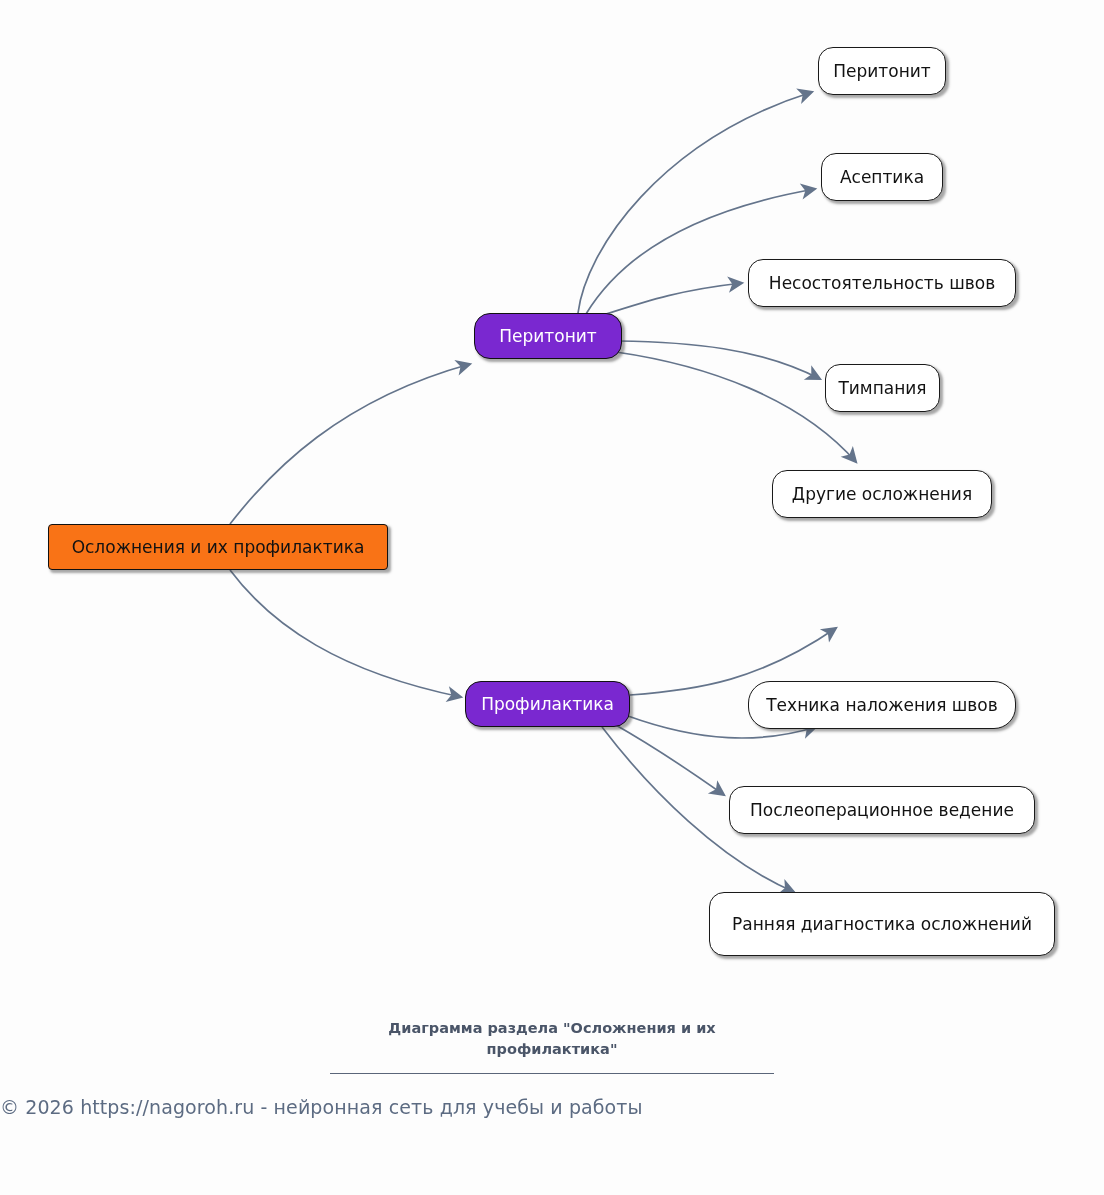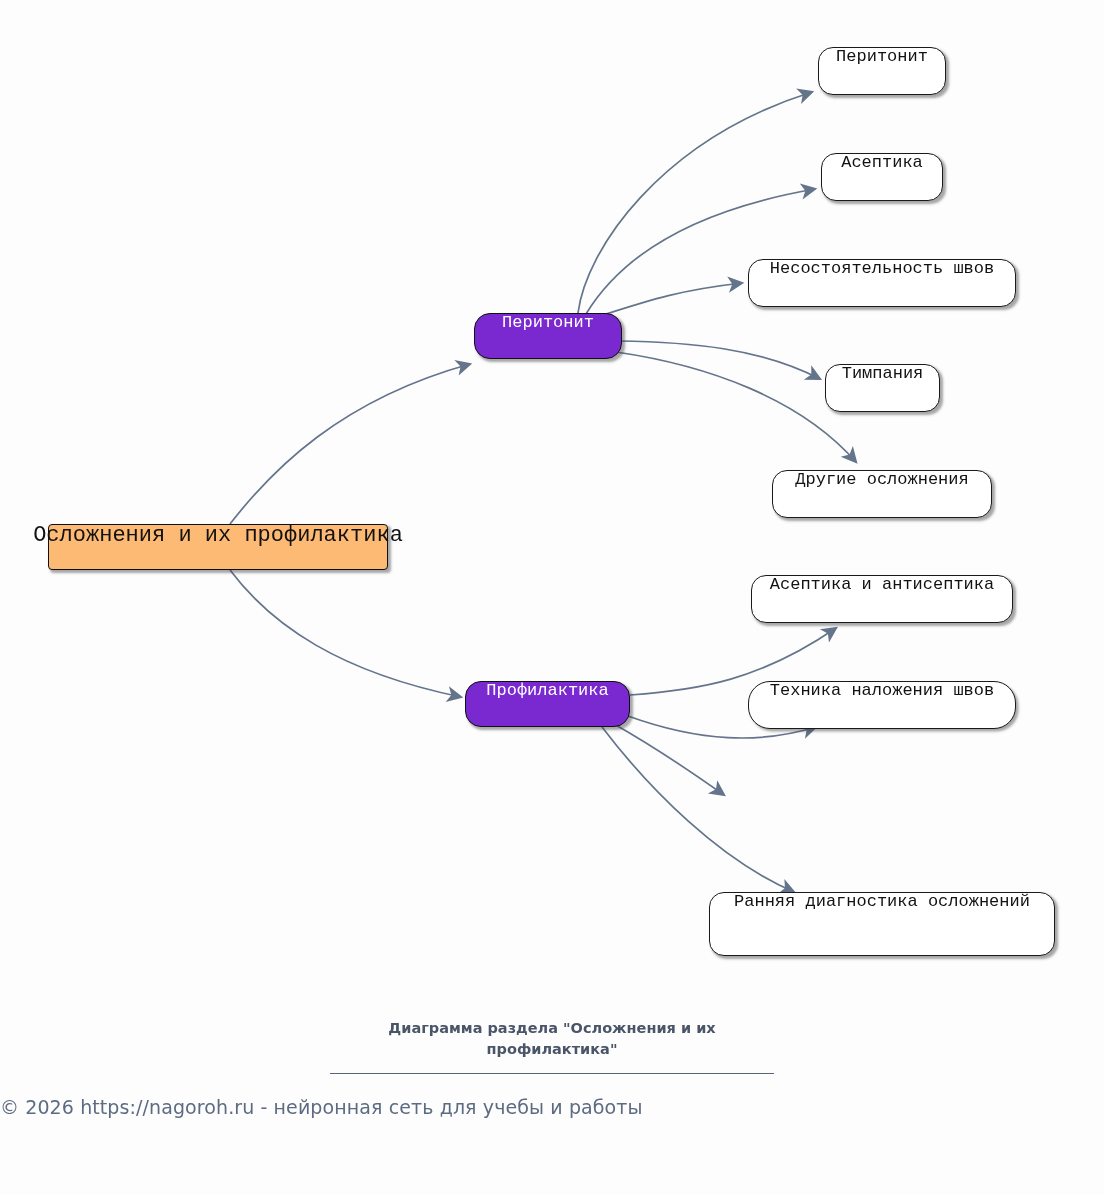--- a/index.html
+++ b/index.html
@@ -23,37 +23,37 @@
     width: 1104px;
     height: 1195px;
     pointer-events: none;
   }
 
   
   .node {
     position: absolute;
     box-sizing: border-box;
     display: flex;
+    align-items: center;
     justify-content: center;
     border-radius: 14px;
     border: 1.3px solid #1a1a1a;
     background: #ffffff;
     color: #121212;
     font-size: 17px;
     line-height: 1;
     white-space: nowrap;
     box-shadow: 2.5px 2.5px 2.5px rgba(60,60,60,0.45);
     padding: 0 22px;
-    font-family: Liberation Mono, monospace;
   }
   .node.root {
-    background: #fdba74;
+    background: #f97316;
     border-color: #111111;
     border-radius: 4px;
-    font-size: 22px;
+    font-size: 17px;
   }
   .node.branch {
     background: #7a28d0;
     border-color: #111111;
     border-radius: 16px;
     color: #ffffff;
     font-size: 17px;
   }
   .node.leaf {
     border-radius: 15px;
@@ -144,25 +144,25 @@
     <span>Тимпания</span>
   </div>
   <div class="node leaf" style="left:772px; top:470px; width:220px; height:48px;">
     <span>Другие осложнения</span>
   </div>
 
   <div class="node branch" style="left:465px; top:681px; width:165px; height:46px;">
     <span>Профилактика</span>
   </div>
 
-  <div class="node leaf" style="left:751px; top:575px; width:262px; height:48px;">
-    <span>Асептика и антисептика</span>
-  </div>
   <div class="node leaf" style="left:748px; top:681px; width:268px; height:48px;border-radius:22px;">
     <span>Техника наложения швов</span>
+  </div>
+  <div class="node leaf" style="left:729px; top:786px; width:306px; height:48px;">
+    <span>Послеоперационное ведение</span>
   </div>
   <div class="node leaf" style="left:709px; top:892px; width:346px; height:64px;">
     <span>Ранняя диагностика осложнений</span>
   </div>
 
   <div id="caption-block">
     <div id="caption-title">Диаграмма раздела "Осложнения и их профилактика"</div>
     <div id="caption-rule"></div>
   </div>
 

